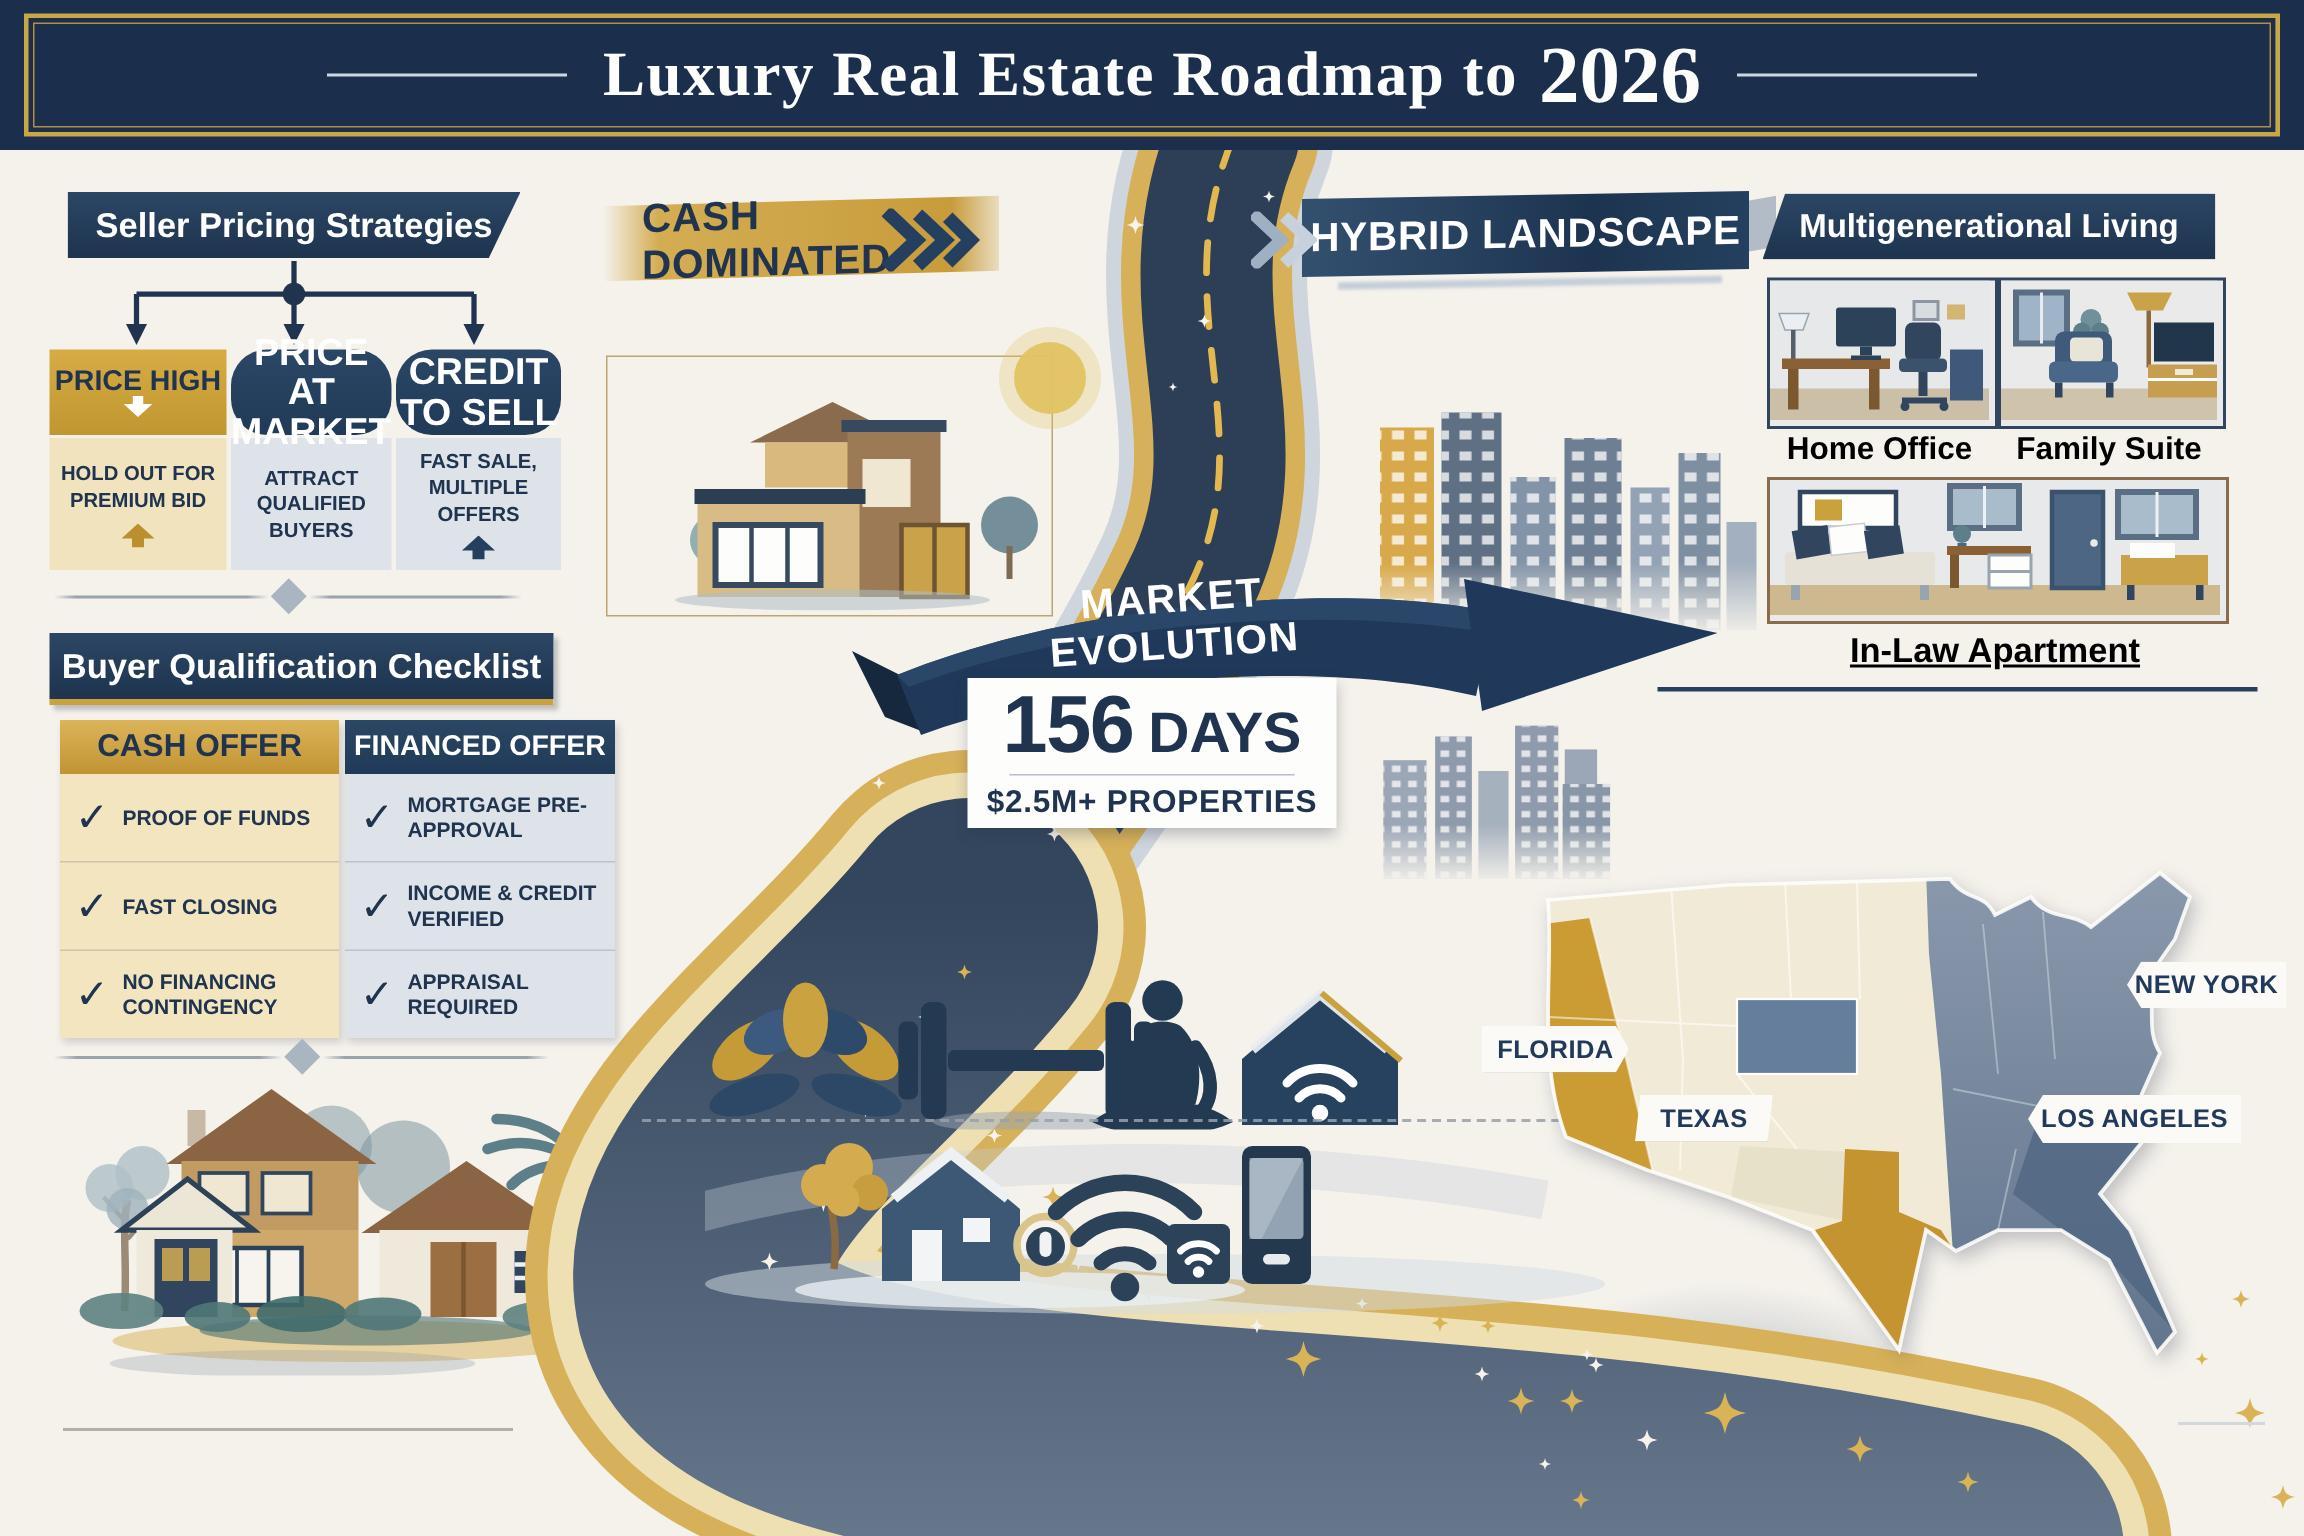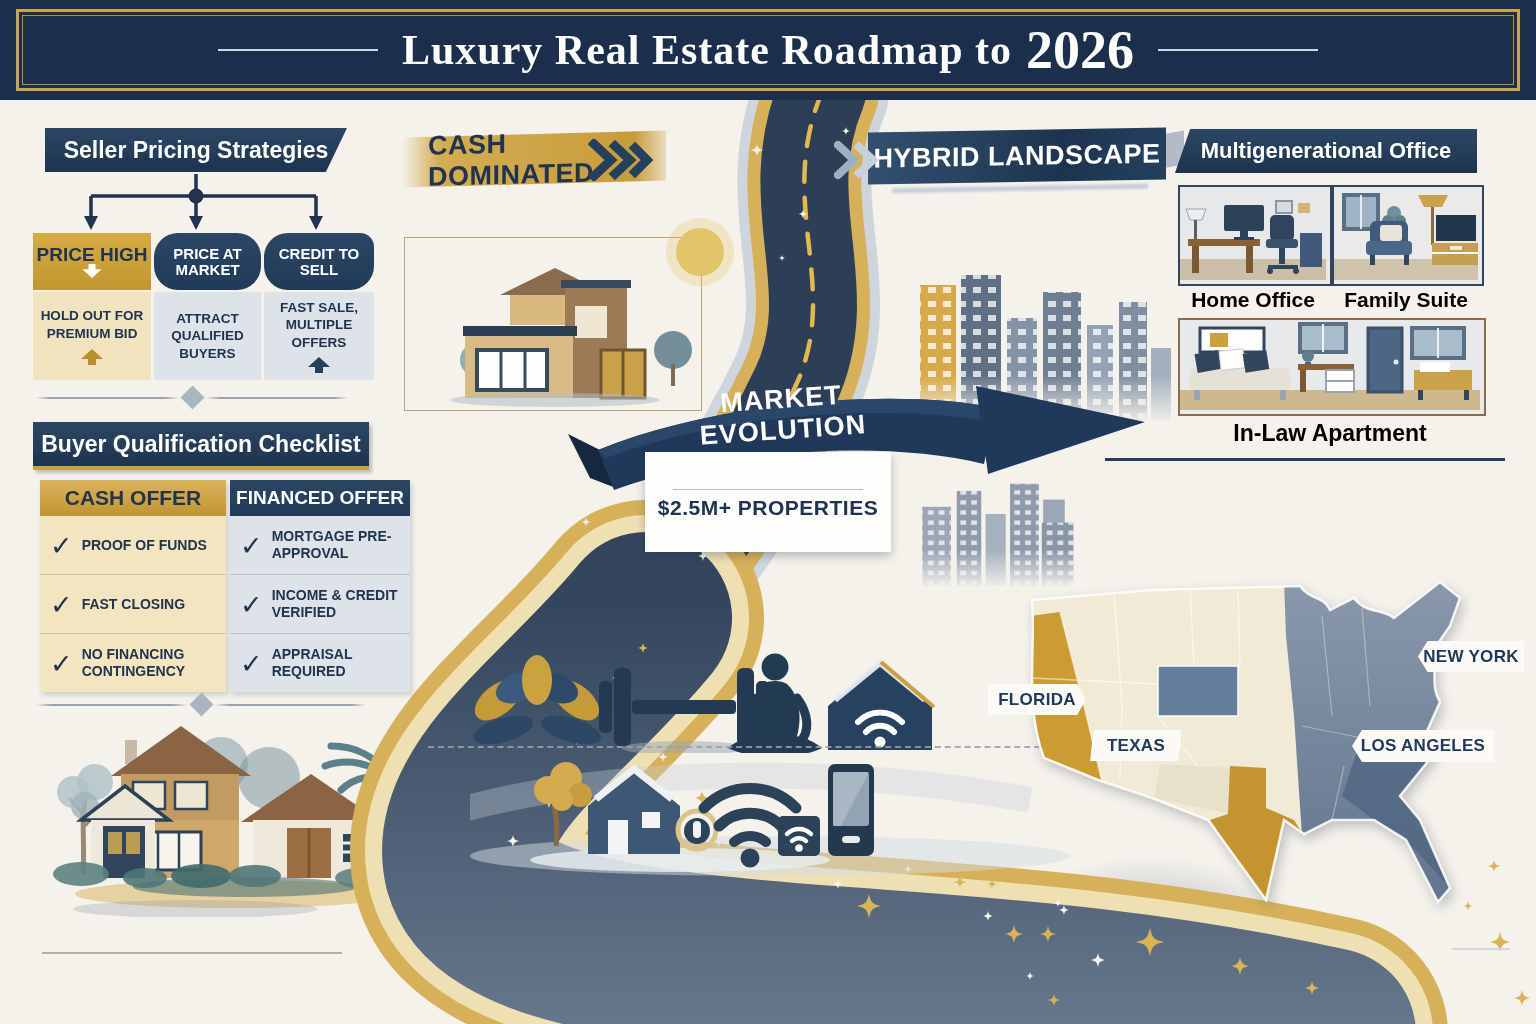--- a/index.html
+++ b/index.html
@@ -27,21 +27,21 @@
   .seller-banner{left:45px;top:128px;width:302px;height:44px;font-size:23px;
                  clip-path:polygon(0 0,100% 0,93% 100%,0 100%);
                  filter:drop-shadow(4px 4px 0 rgba(201,161,61,.9));z-index:4;}
   .pcard{position:absolute;top:233px;z-index:4;}
   .pcard .head{display:flex;flex-direction:column;align-items:center;justify-content:center;
                font-weight:bold;text-align:center;line-height:1.05;height:57px;}
   .pcard .body{display:flex;flex-direction:column;align-items:center;justify-content:center;
                font-weight:bold;text-align:center;font-size:13.5px;line-height:1.3;height:88px;
                margin-top:2px;padding:2px 3px;box-sizing:border-box;}
   .head-gold{background:linear-gradient(180deg,#d7ac45,#c0962f);color:#20344f;font-size:19px;}
-  .head-navy{background:linear-gradient(180deg,#2b4765,#203a57);color:#fff;font-size:15px;border-radius:24px;}
+  .head-navy{background:linear-gradient(180deg,#2b4765,#203a57);color:#fff;font-size:25px;border-radius:24px;}
   .body-cream{background:#f1e3bd;color:#20344f;}
   .body-gray{background:#dde3e9;color:#20344f;}
   .divider{position:absolute;display:flex;align-items:center;z-index:4;}
   .divider .ln{flex:1;height:2px;background:linear-gradient(90deg,transparent,#98a3ad 10%,#98a3ad 90%,transparent);}
   .divider .dia{width:17px;height:17px;background:#a9b5c1;transform:rotate(45deg);margin:0 5px;flex:none;}
   .buyer-banner{left:33px;top:422px;width:336px;height:44px;font-size:23px;border-bottom:4px solid #c9a13d;
                 box-shadow:3px 3px 3px rgba(90,95,105,.35);z-index:4;}
   .chk-card{position:absolute;top:480px;z-index:4;box-shadow:2px 3px 5px rgba(90,95,105,.25);}
   .chk-head{height:36px;display:flex;align-items:center;justify-content:center;font-weight:bold;}
   .chk-head-gold{background:linear-gradient(180deg,#dcb459,#c19434);color:#20344f;font-size:21px;}
@@ -420,20 +420,24 @@
     <g fill="none" stroke-width="8" stroke-linecap="square">
       <polyline points="4,4 20,19 4,34" stroke="#9fb0c2"></polyline>
         <polyline points="25,6 39,19 25,32" stroke="#c6d1dd"></polyline>
     </g>
   </svg>
   <div class="abs hybrid-banner">HYBRID LANDSCAPE</div>
 
   <div class="abs evo-text">MARKET EVOLUTION</div>
 
   <div class="abs stat-card">
+    <div class="stat-row">
+      <span class="stat-value">156</span>
+      <span class="stat-unit">DAYS</span>
+    </div>
     <div class="stat-div"></div>
     <span class="stat-seg">$2.5M+ PROPERTIES</span>
   </div>
 
   <svg class="abs z3" style="left:460px;top:638px;" width="480" height="115" viewBox="0 0 480 115">
     <g>
       <ellipse cx="43" cy="92" rx="31" ry="12" fill="#2c4866" transform="rotate(-16 43 92)"></ellipse>
       <ellipse cx="111" cy="92" rx="31" ry="12" fill="#2c4866" transform="rotate(16 111 92)"></ellipse>
       <ellipse cx="38" cy="62" rx="27" ry="15" fill="#c59b37" transform="rotate(-38 38 62)"></ellipse>
       <ellipse cx="116" cy="62" rx="27" ry="15" fill="#c59b37" transform="rotate(38 116 62)"></ellipse>
@@ -506,21 +510,21 @@
     </g>
     <g>
       <rect x="358" y="16" width="46" height="92" rx="7" fill="#24384e"></rect>
       <rect x="363" y="24" width="36" height="54" rx="3" fill="#93a3b4"></rect>
       <polygon points="363,24 399,24 371,78 363,78" fill="#b8c4d1" opacity=".6"></polygon>
       <rect x="372" y="88" width="18" height="7" rx="3.5" fill="#e8ebee"></rect>
     </g>
   </svg>
 
   <div class="abs ribbon-tail"></div>
-  <div class="abs multigen-banner banner-navy">Multigenerational Office</div>
+  <div class="abs multigen-banner banner-navy">Multigenerational Living</div>
 
   <div class="room" style="left:1178px;top:185px;width:150px;height:97px;">
     <svg width="146" height="93" viewBox="0 0 146 93">
       <rect width="146" height="93" fill="#e7e8e9"></rect>
       <rect y="72" width="146" height="21" fill="#cbbfa8"></rect>
       <rect x="96" y="14" width="16" height="12" fill="#d7dce0" stroke="#8b96a2" stroke-width="2"></rect>
       <rect x="118" y="16" width="12" height="10" fill="#c9a13d" opacity=".7"></rect>
       <polygon points="6,22 26,22 22,33 10,33" fill="#eceff1" stroke="#9aa4ae" stroke-width="1"></polygon>
       <rect x="14" y="33" width="3" height="20" fill="#555f6a"></rect>
       <rect x="8" y="52" width="72" height="7" fill="#8a6136"></rect>
@@ -588,21 +592,21 @@
       <rect x="188" y="8" width="34" height="64" fill="#4c6683" stroke="#3a526b" stroke-width="3"></rect>
       <circle cx="216" cy="42" r="2.5" fill="#e8ebee"></circle>
       <rect x="232" y="8" width="52" height="30" fill="#a8bccc" stroke="#5a6e84" stroke-width="4"></rect>
       <line x1="258" y1="8" x2="258" y2="38" stroke="#eef1f4" stroke-width="2"></line>
       <rect x="234" y="50" width="58" height="20" fill="#caa24a"></rect>
       <rect x="240" y="42" width="30" height="10" fill="#fdfdfb"></rect>
       <rect x="238" y="70" width="5" height="10" fill="#31465e"></rect>
         <rect x="284" y="70" width="5" height="10" fill="#31465e"></rect>
     </svg>
   </div>
-  <div class="room-label inlaw-label" style="left:1178px;top:420px;width:304px;">In-Law Apartment</div>
+  <div class="room-label inlaw-label" style="left:1178px;top:420px;width:304px;text-decoration:underline;">In-Law Apartment</div>
 
   <div class="abs right-rule"></div>
 
 
   <svg class="abs z3" style="left:1002px;top:556px;filter:drop-shadow(3px 5px 6px rgba(60,70,90,.3));" width="512" height="452" viewBox="0 0 512 452">
     <defs>
       <linearGradient id="eastG" x1="0" y1="0" x2="0" y2="1">
         <stop offset="0" stop-color="#8a98ac"></stop>
           <stop offset="1" stop-color="#60748c"></stop>
       </linearGradient>

